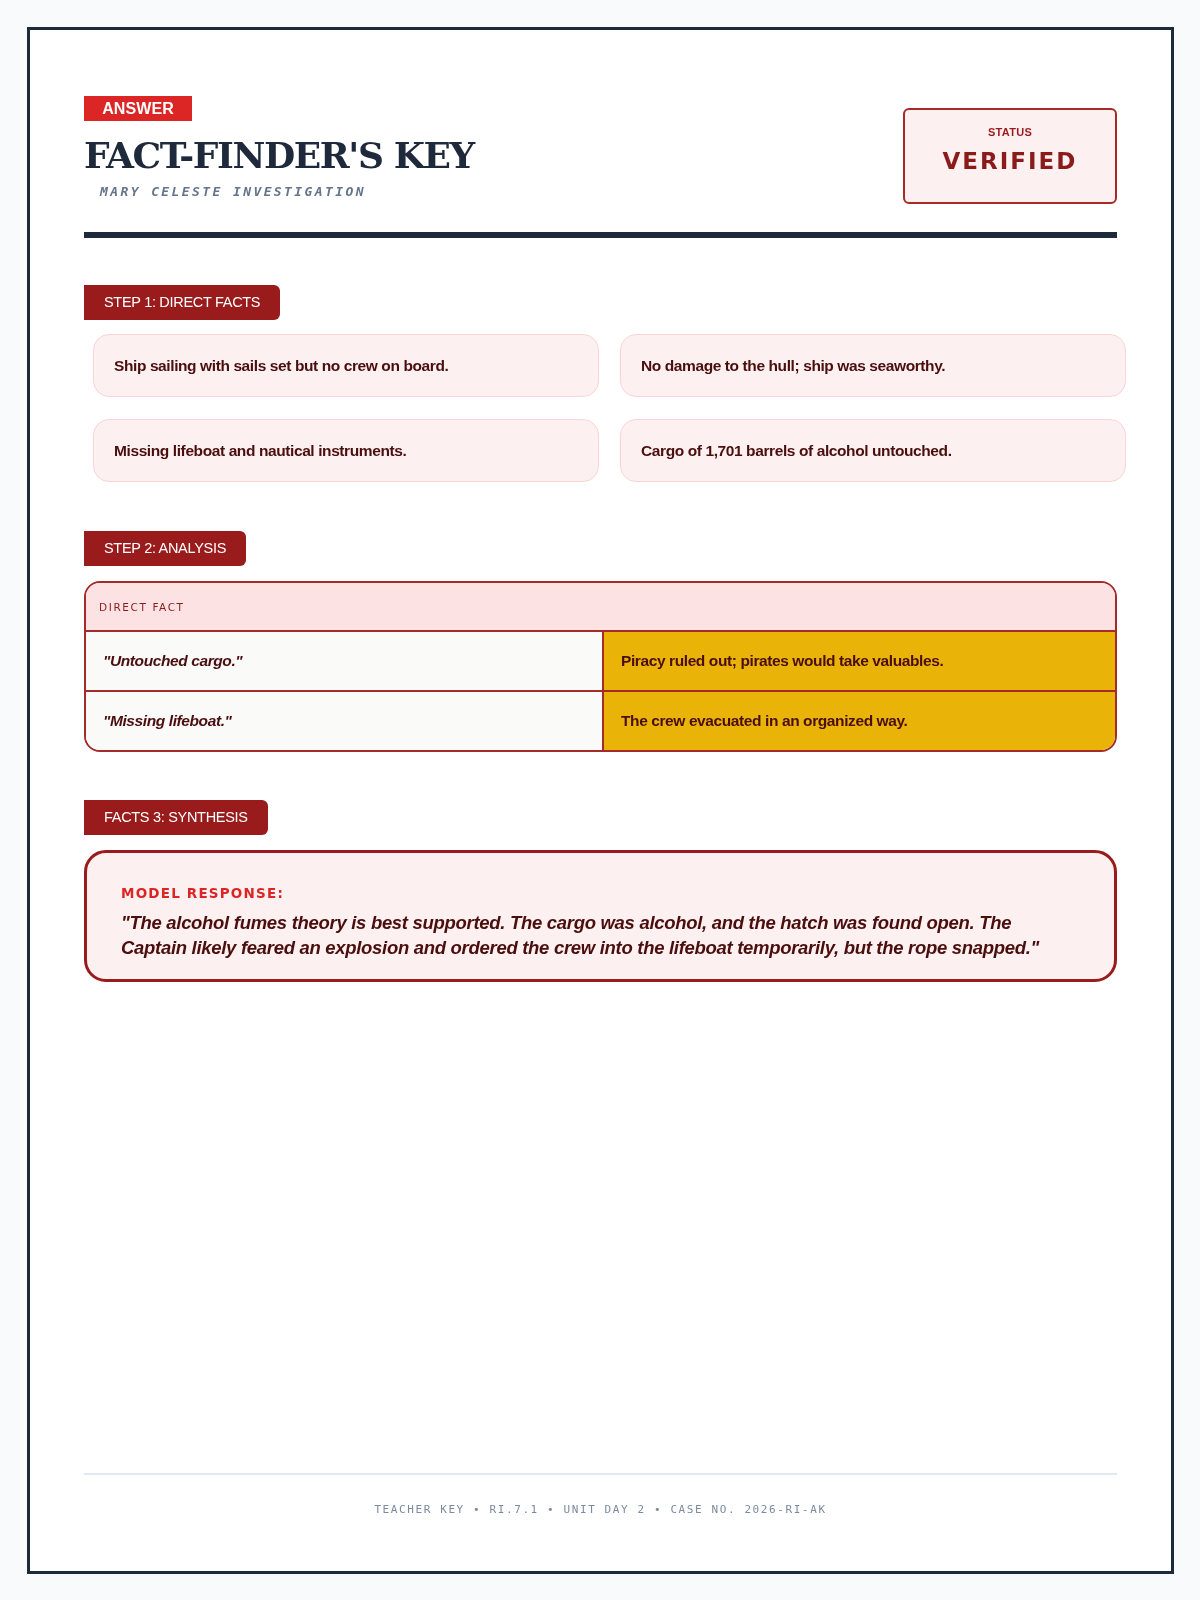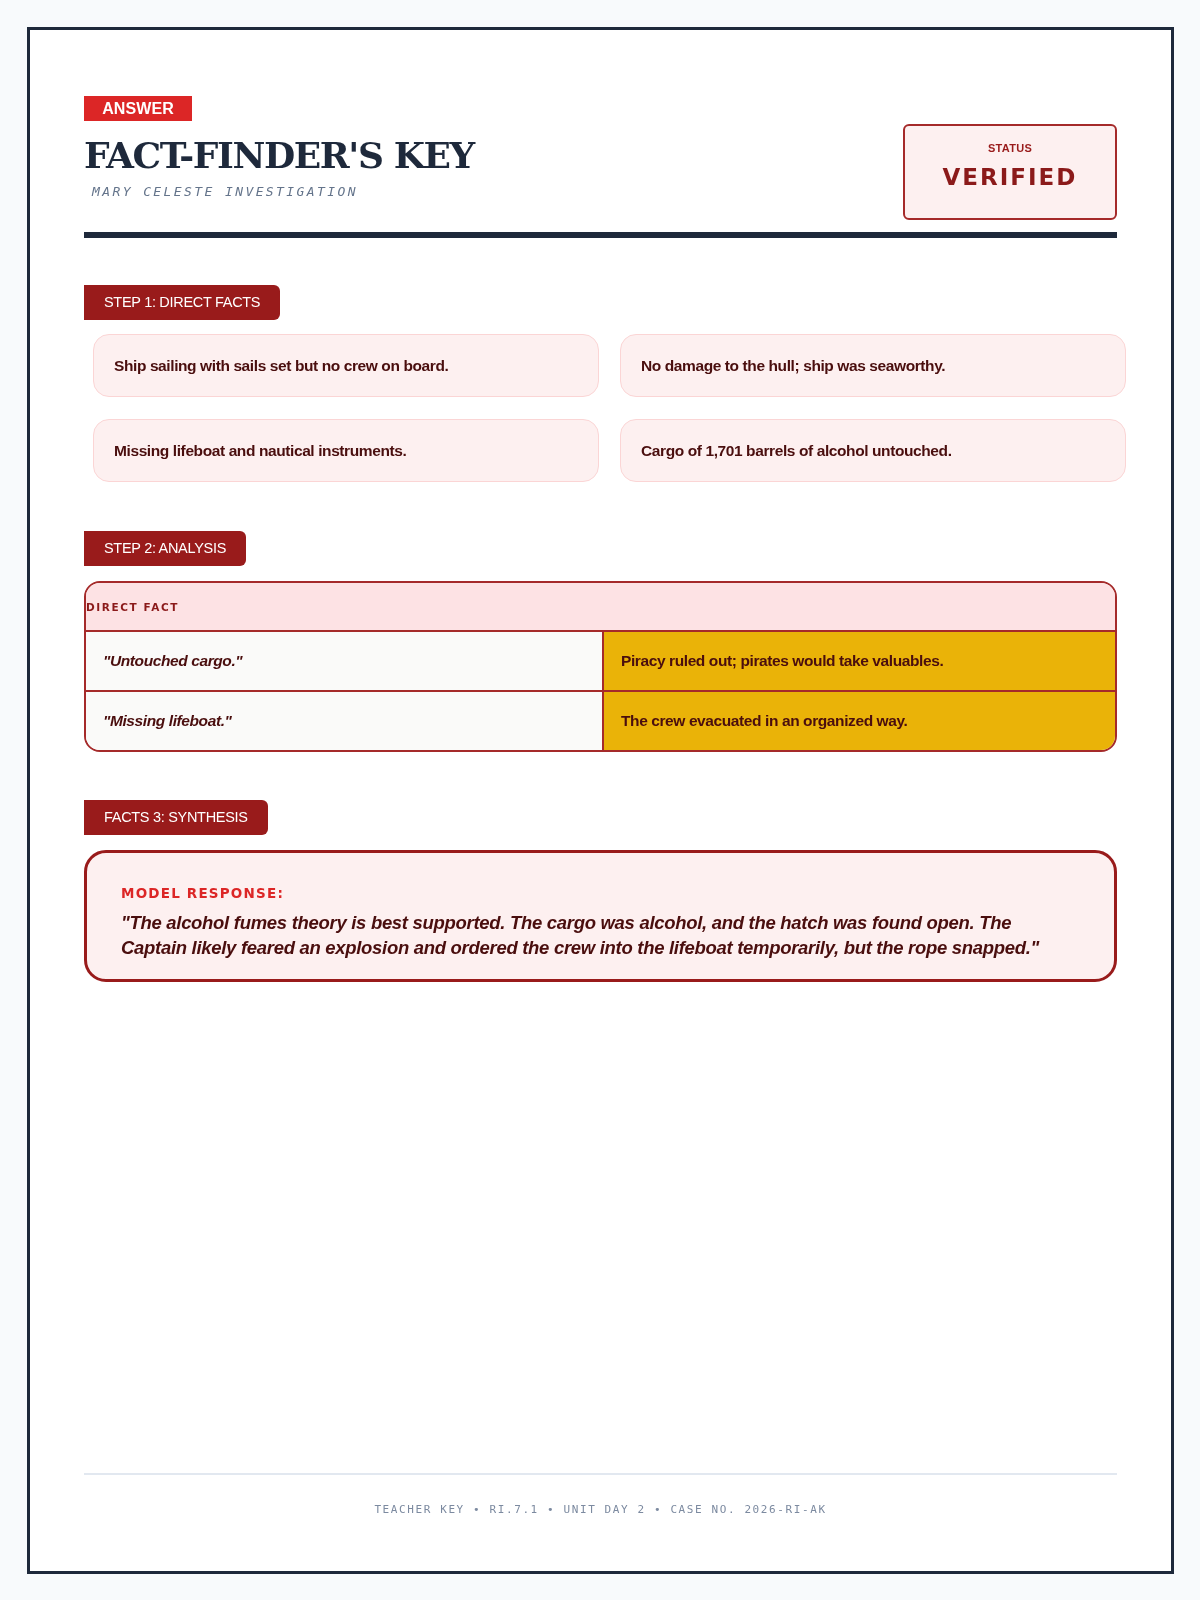--- a/index.html
+++ b/index.html
@@ -49,38 +49,37 @@
       left: 0; top: 38px;
       font-family: "DejaVu Serif", serif;
       font-weight: 700;
       font-size: 36px;
       letter-spacing: -1.4px;
       color: #1e293b;
       white-space: nowrap;
     }
     .subtitle {
       position: absolute;
-      left: 8px; top: 88px;
+      left: 16px; top: 88px;
       font-family: "DejaVu Sans Mono", monospace;
       font-style: italic;
-      font-weight: 400;
+      font-weight: 700;
       font-size: 13px;
       letter-spacing: 2.4px;
       color: #64748b;
       white-space: nowrap;
     }
     .status-box {
       position: absolute;
       right: 0; top: 12px;
       width: 214px; height: 96px;
       background: #fdf0f0;
       border: 2px solid #a52a2a;
       border-radius: 6px;
       text-align: center;
-      margin-top: 16px;
     }
     .status-label {
       margin-top: 16px;
       font-weight: 700;
       font-size: 11px;
       color: #991b1b;
       letter-spacing: 0.3px;
     }
     .status-value {
       margin-top: 10px;
@@ -149,26 +148,27 @@
       overflow: hidden;
     }
     .table-row {
       display: grid;
       grid-template-columns: 516px 1fr;
     }
     .table-row + .table-row { border-top: 2px solid #a52a2a; }
     .table-head { background: #fde2e4; height: 47px; }
     .table-head .cell {
       font-family: "DejaVu Sans", sans-serif;
-      font-weight: 700;
+      font-weight: 400;
       font-size: 10.5px;
       letter-spacing: 1.6px;
       color: #8b1a1a;
       display: flex;
       align-items: center;
+      padding-left: 13px;
     }
     .cell + .cell { border-left: 2px solid #a52a2a; }
     .table-body-row { height: 60px; }
     .table-body-row .cell {
       display: flex;
       align-items: center;
       padding-left: 17px;
       font-size: 15.5px;
       letter-spacing: -0.4px;
       color: #4a0e0e;

